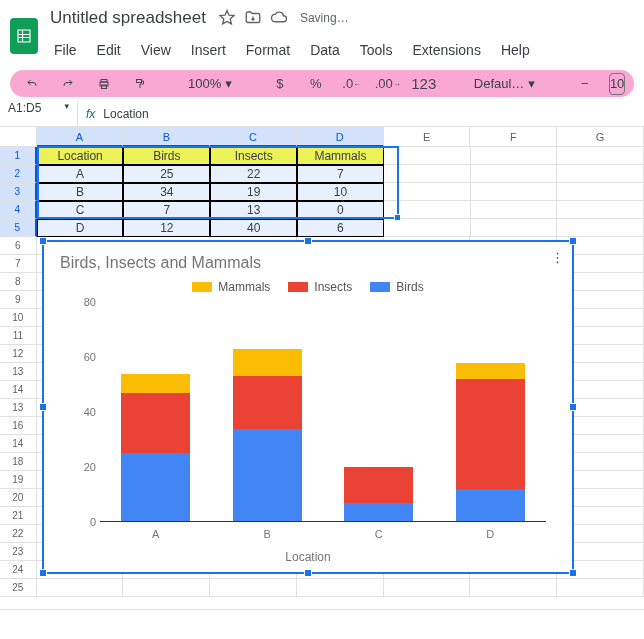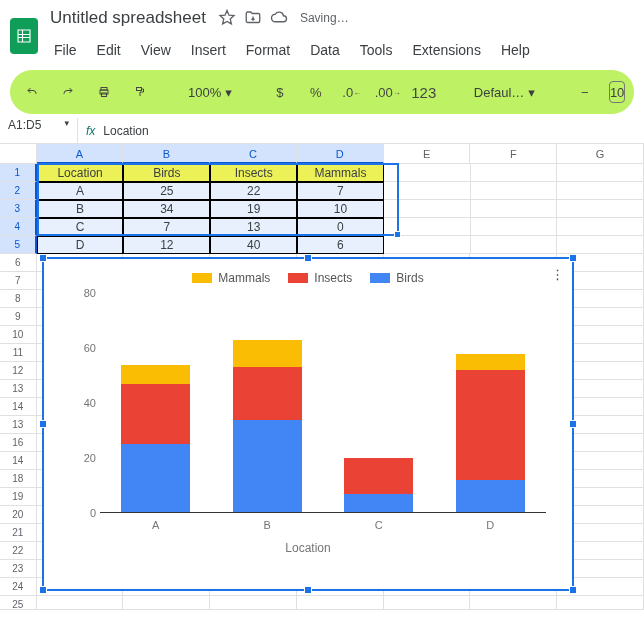--- a/index.html
+++ b/index.html
@@ -12,21 +12,21 @@
 .title-stack { display: flex; flex-direction: column; }
 .title-row { display: flex; align-items: center; gap: 8px; }
 .doc-title { font-size: 17px; color: #3c4043; padding: 2px 4px; }
 .tb-icon { width: 18px; height: 18px; color: #5f6368; }
 .saving { font-size: 12px; color: #5f6368; margin-left: 4px; }
 .menubar { display: flex; gap: 4px; font-size: 14px; color: #3c4043; padding: 2px 0 6px 0; }
 .menubar span { padding: 2px 8px; cursor: pointer; margin-top: 8px; }
 
 
 .toolbar-wrap { padding: 4px 10px; }
-.toolbar { background: #bef264; border-radius: 24px; display: flex; align-items: center; padding: 4px 10px; gap: 12px; height: 44px; }
+.toolbar { background: #f9a8d4; border-radius: 24px; display: flex; align-items: center; padding: 4px 10px; gap: 12px; height: 27px; }
 .tbtn { padding: 4px 6px; display: flex; align-items: center; justify-content: center; color: #444746; cursor: pointer; border-radius: 4px; min-width: 24px; height: 28px; }
 .tsep { width: 1px; height: 22px; background: #c7c7c7; margin: 0 4px; }
 .zoom { font-size: 13px; display: flex; align-items: center; gap: 4px; padding: 0 4px; }
 .font-sel { font-size: 13px; padding: 0 6px; display: flex; align-items: center; gap: 4px; }
 .fontsize { border: 1px solid #747775; border-radius: 4px; width: 28px; height: 22px; display: flex; align-items: center; justify-content: center; font-size: 13px; }
 
 
 .namebox-row { display: flex; align-items: center; border-bottom: 1px solid #e0e0e0; height: 26px; }
 .namebox { width: 78px; border-right: 1px solid #e0e0e0; font-size: 12px; padding: 0 8px; display: flex; align-items: flex-start; justify-content: space-between; height: 100%; }
 .fx { font-style: italic; color: #0f766e; font-size: 12px; padding: 0 8px; }
@@ -195,20 +195,21 @@
     <div class="ch-handle" style="top:-5px;left:-5px"></div>
     <div class="ch-handle" style="top:-5px;right:-5px"></div>
     <div class="ch-handle" style="bottom:-5px;left:-5px"></div>
     <div class="ch-handle" style="bottom:-5px;right:-5px"></div>
     <div class="ch-handle" style="top:-5px;left:50%;margin-left:-4px"></div>
     <div class="ch-handle" style="bottom:-5px;left:50%;margin-left:-4px"></div>
     <div class="ch-handle" style="left:-5px;top:50%;margin-top:-4px"></div>
     <div class="ch-handle" style="right:-5px;top:50%;margin-top:-4px"></div>
     <div class="chart-menu">⋮</div>
     <div class="chart-inner">
+      <div class="chart-title">Birds, Insects and Mammals</div>
       <div class="legend" id="legend">
           <div class="leg-item">
             <div class="swatch" style="background: rgb(251, 188, 4);"></div>
             <span>Mammals</span>
           </div>
           <div class="leg-item">
             <div class="swatch" style="background: rgb(234, 67, 53);"></div>
             <span>Insects</span>
           </div>
           <div class="leg-item">

